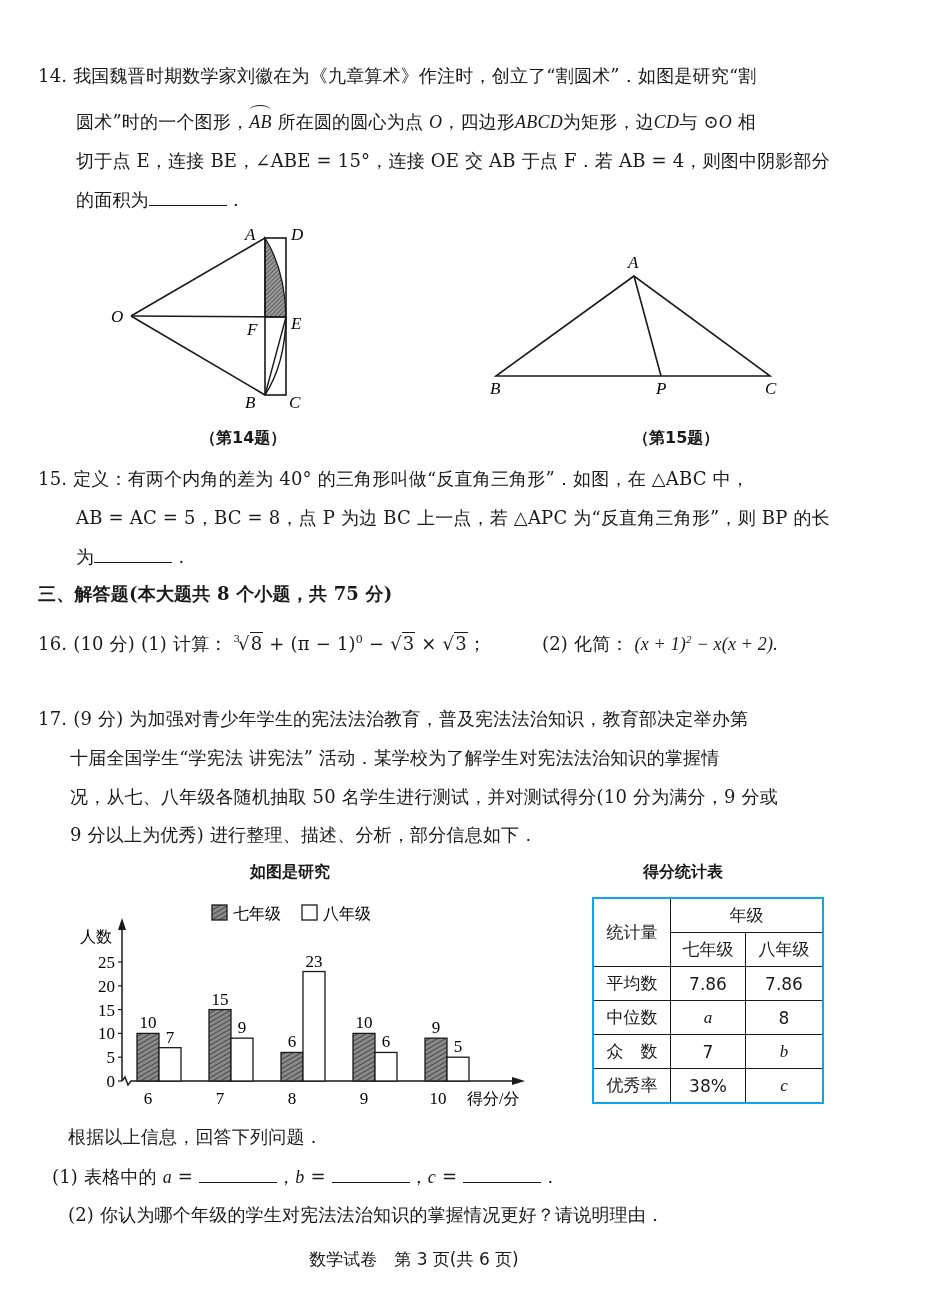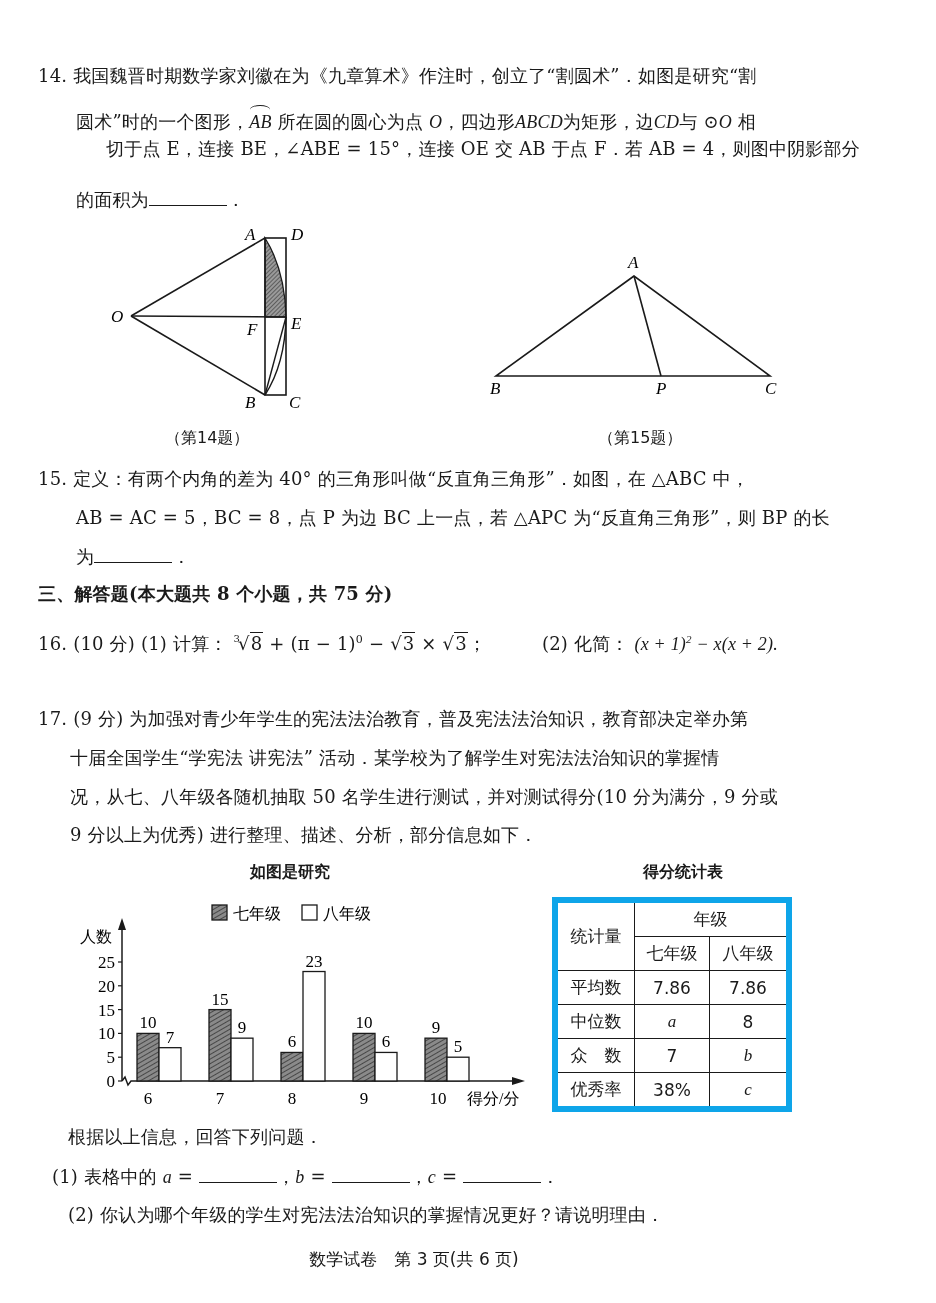--- a/index.html
+++ b/index.html
@@ -7,28 +7,28 @@
     width: 936px; height: 1303px; position: relative; overflow: hidden;
     font-family: "DejaVu Serif", "Liberation Serif", serif;
     color: #1a1a1a; font-size: 18px;
   }
   .abs { position: absolute; }
   .line { position: absolute; left: 38px; white-space: nowrap; font-size: 18px; line-height: 24px; letter-spacing: 0.2px; }
   .indent { left: 76px; }
   .qnum { display: inline-block; }
   .it { font-style: italic; font-family: "Liberation Serif", serif; }
   .blank { display: inline-block; border-bottom: 1.5px solid #1a1a1a; width: 78px; height: 18px; vertical-align: baseline; }
-  .caption { position: absolute; font-size: 16px; font-weight: normal; font-family: "DejaVu Sans", sans-serif; }
+  .caption { position: absolute; font-size: 16px; font-weight: bold; font-family: "DejaVu Sans", sans-serif; margin-left: 35px; }
   .section { font-weight: bold; }
   svg text { font-family: "Liberation Serif", serif; }
   .chart-title, .table-title { position: absolute; font-size: 16px; font-weight: bold; font-family: "DejaVu Sans", sans-serif; }
   table.stats {
-    position: absolute; left: 552px; top: 897px; border-collapse: collapse;
+    position: absolute; left: 592px; top: 897px; border-collapse: collapse;
     font-size: 17px; font-family: "DejaVu Sans", sans-serif;
-    border: 6px solid #0ea5e9;
+    border: 2px solid #0ea5e9;
   }
   table.stats td { border: 1px solid #1a1a1a; text-align: center; height: 33px; padding: 0; }
   table.stats td.c0 { width: 76px; }
   table.stats td.c1 { width: 74px; }
   table.stats td.c2 { width: 76px; }
   .footer { position: absolute; left: 0; width: 828px; top: 1248px; text-align: center; font-size: 17px; font-family: "DejaVu Sans", sans-serif; }
   .sup { font-size: 11px; vertical-align: 7px; }
   .rad { border-top: 1px solid #1a1a1a; padding: 0 1px; }
   .rootidx { font-size: 10px; vertical-align: 8px; margin-right: -2px; }
 </style>
@@ -38,21 +38,21 @@
 <div class="line" style="top:64px;">
   <span class="qnum">14.</span>
   <span>我国魏晋时期数学家刘徽在为《九章算术》作注时，创立了“割圆术”．如图是研究“割</span>
 </div>
 <div class="line indent" style="top:110px;">
   <span>圆术”时的一个图形，</span><span style="position:relative; display:inline-block;"><span style="position:absolute; left:1px; top:-5px; width:20px; height:8px; border-top:1.5px solid #1a1a1a; border-radius:50% 50% 0 0;"></span><span class="it">AB</span></span>
   <span>所在圆的圆心为点</span>
   <span class="it">O</span><span>，四边形</span><span class="it">ABCD</span><span>为矩形，边</span><span class="it">CD</span><span>与 ⊙</span><span class="it">O</span>
   <span>相</span>
 </div>
-<div class="line indent" style="top:137px;margin-left:30px;">切于点 E，连接 BE，∠ABE = 15°，连接 OE 交 AB 于点 F．若 AB = 4，则图中阴影部分</div>
+<div class="line indent" style="top:149px;">切于点 E，连接 BE，∠ABE = 15°，连接 OE 交 AB 于点 F．若 AB = 4，则图中阴影部分</div>
 <div class="line indent" style="top:187px;font-family:Liberation Serif, serif;">
   <span>的面积为</span><span class="blank"></span><span>．</span>
 </div>
 
 <svg class="abs" style="left:105px; top:222px;" width="215" height="190">
   <defs>
     <pattern id="hatch14" patternUnits="userSpaceOnUse" width="3" height="3" patternTransform="rotate(45)">
       <rect width="3" height="3" fill="#9a9a9a"></rect>
       <line x1="0" y1="0" x2="0" y2="3" stroke="#333" stroke-width="1.2"></line>
     </pattern>

